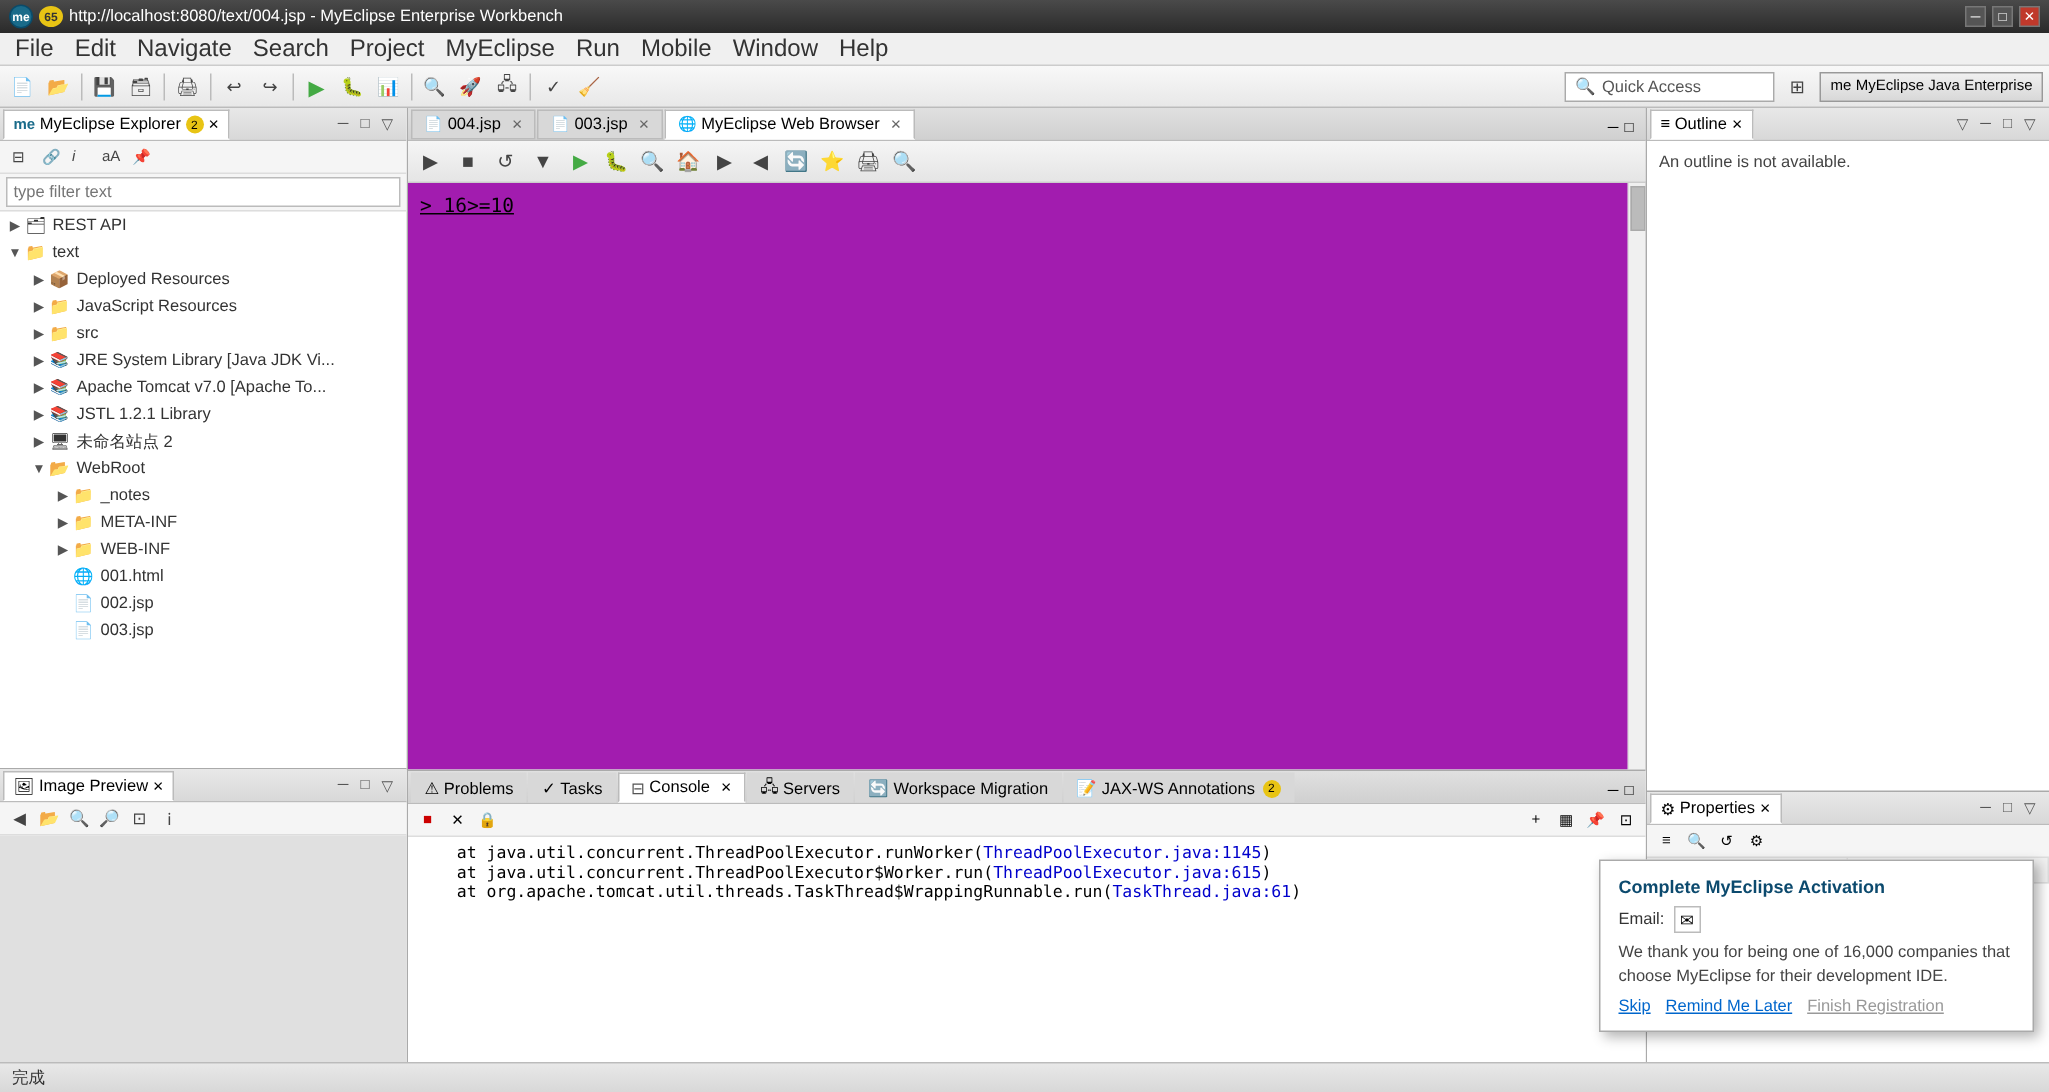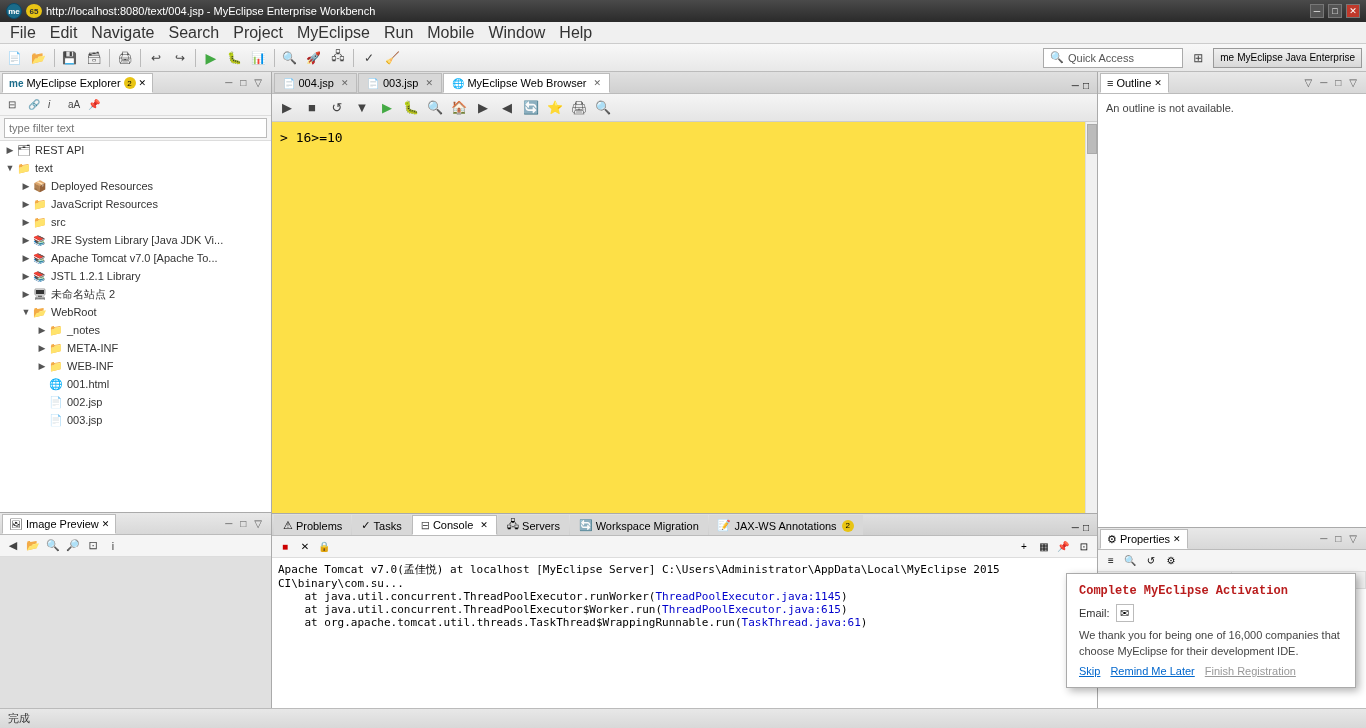--- a/index.html
+++ b/index.html
@@ -199,22 +199,22 @@
       display: inline-flex; align-items: center; justify-content: center;
     }
     .browser-url-bar {
       flex: 1; height: 20px; border: 1px solid #bbb; padding: 0 6px;
       font-size: 11px; background: white;
     }
     .browser-toolbar-right { display: flex; gap: 2px; }
 
     
     #editor-content {
-      flex: 1; background: #fde047; overflow: auto; position: relative;
-      font-family: monospace; font-size: 13px; padding: 8px;
+      flex: 1; background: #a21caf; overflow: auto; position: relative;
+      font-family: monospace; font-size: 13px; padding: 8px; text-decoration: underline;
     }
 
     
     #bottom-panel {
       height: 195px;
       background: white;
       display: flex;
       flex-direction: column;
       border-top: 1px solid #aaa;
     }
@@ -297,21 +297,21 @@
       bottom: 40px;
       right: 10px;
       width: 290px;
       background: white;
       border: 1px solid #aaa;
       box-shadow: 3px 3px 8px rgba(0,0,0,0.3);
       padding: 10px 12px;
       z-index: 100;
       font-size: 11px;
     }
-    #activation-popup h3 { font-size: 12px; font-weight: bold; margin-bottom: 6px; color: #b91c1c; font-family: Liberation Mono, monospace; }
+    #activation-popup h3 { font-size: 12px; font-weight: bold; margin-bottom: 6px; color: #0c4a6e; }
     #activation-popup p { color: #444; margin-bottom: 6px; line-height: 1.4; }
     .email-row { display: flex; align-items: center; gap: 6px; margin-bottom: 6px; }
     .email-label { font-size: 11px; color: #333; }
     .email-icon { width: 18px; height: 18px; border: 1px solid #bbb; background: white; display: inline-flex; align-items: center; justify-content: center; font-size: 11px; }
     .popup-links { display: flex; gap: 10px; }
     .popup-link { color: #0066cc; text-decoration: underline; cursor: pointer; font-size: 11px; }
     .popup-link.dim { color: #999; }
 
     
     ::-webkit-scrollbar { width: 8px; height: 8px; }
@@ -635,23 +635,20 @@
         <button class="console-btn">🔒</button>
         <div style="flex:1;"></div>
         <button class="console-btn">+</button>
         <button class="console-btn">▦</button>
         <button class="console-btn">📌</button>
         <button class="console-btn">⊡</button>
       </div>
 
       <div id="console-content">
         <div>
-          <span>Apache Tomcat v7.0(孟佳悦) at localhost [MyEclipse Server] C:\Users\Administrator\AppData\Local\MyEclipse 2015 CI\binary\com.su...</span>
-        </div>
-        <div>
           <span>&nbsp;&nbsp;&nbsp;&nbsp;at java.util.concurrent.ThreadPoolExecutor.runWorker(</span><span class="console-link">ThreadPoolExecutor.java:1145</span><span>)</span>
         </div>
         <div>
           <span>&nbsp;&nbsp;&nbsp;&nbsp;at java.util.concurrent.ThreadPoolExecutor$Worker.run(</span><span class="console-link">ThreadPoolExecutor.java:615</span><span>)</span>
         </div>
         <div>
           <span>&nbsp;&nbsp;&nbsp;&nbsp;at org.apache.tomcat.util.threads.TaskThread$WrappingRunnable.run(</span><span class="console-link">TaskThread.java:61</span><span>)</span>
         </div>
       </div>
     </div>

